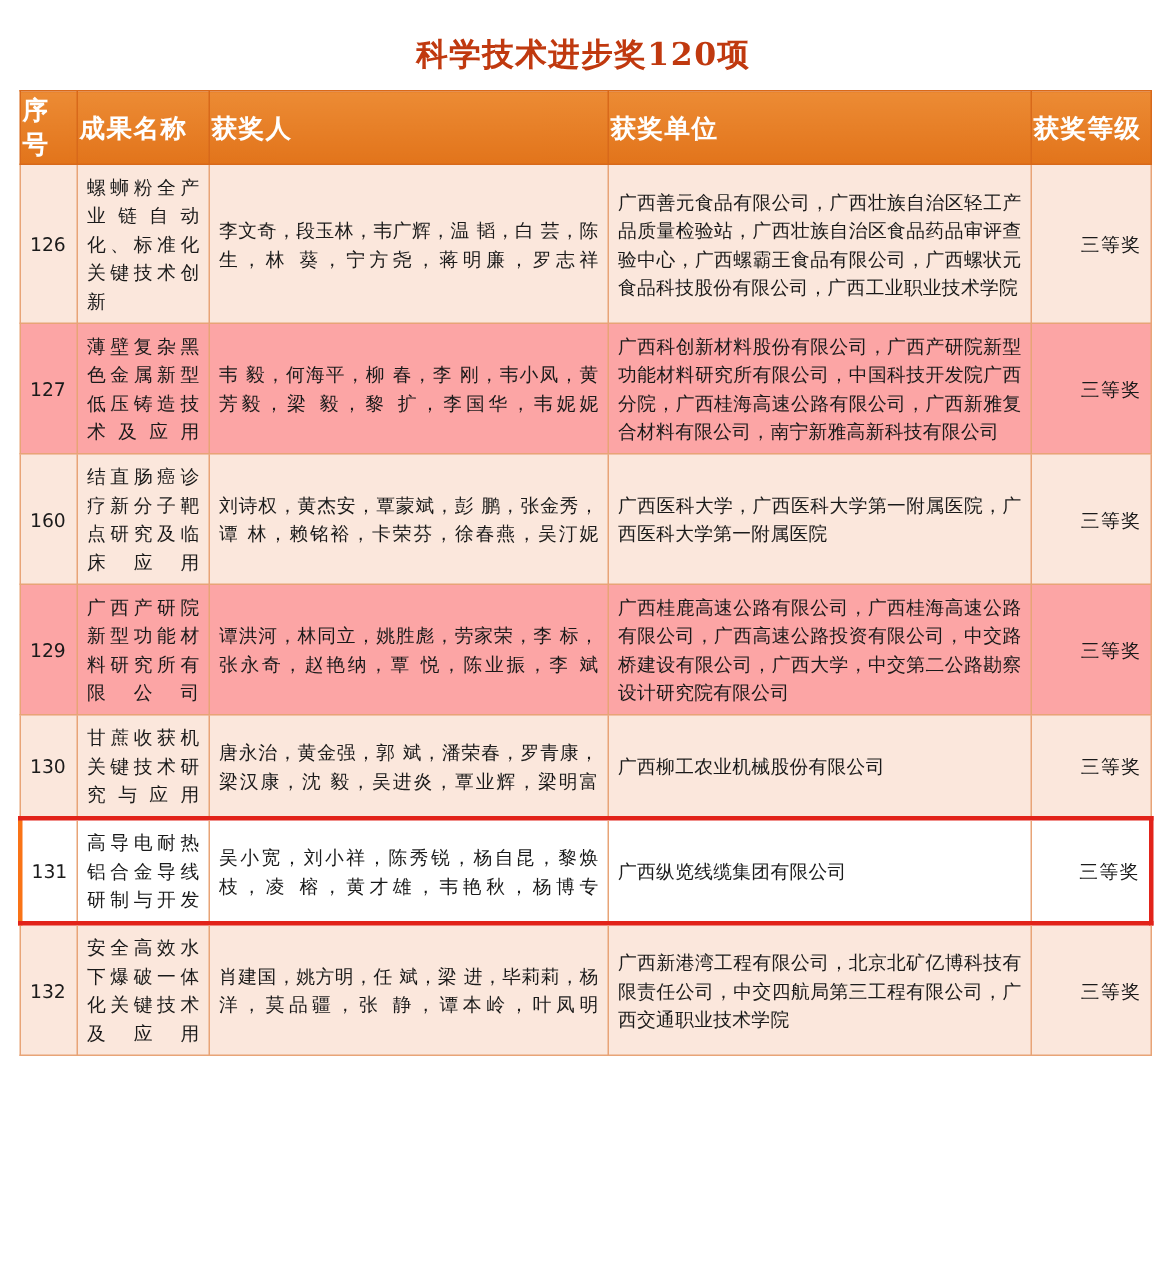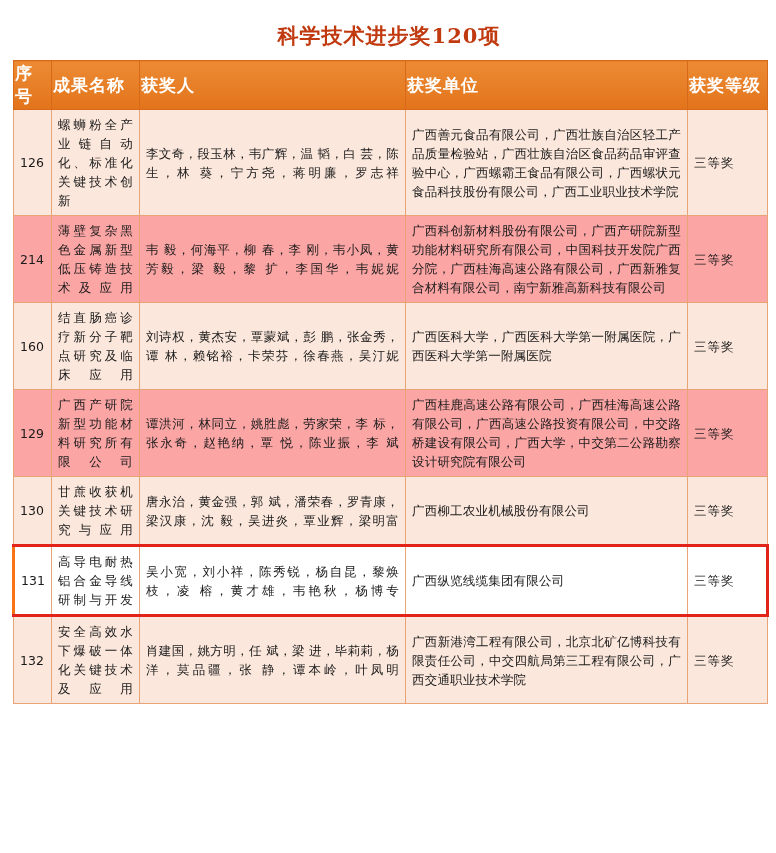--- a/index.html
+++ b/index.html
@@ -80,21 +80,21 @@
     padding: 5px 8px;
     letter-spacing: 0.2px;
   }
   td.unit {
     text-align: justify;
     text-align-last: left;
     padding: 5px 8px;
     letter-spacing: 0.2px;
   }
   td.level {
-    text-align: left;
+    text-align: right;
     letter-spacing: 1px;
   }
   
   tr.highlight td {
     border-top: 3px solid #e2231a;
     border-bottom: 3px solid #e2231a;
     background: #ffffff;
   }
   tr.highlight td:first-child { border-left: 3px solid #f97316; }
   tr.highlight td:last-child { border-right: 3px solid #e2231a; }
@@ -124,21 +124,21 @@
     </thead>
     <tbody>
         <tr class="shade">
           <td class="no">126</td>
           <td class="name">螺蛳粉全产业链自动化、标准化关键技术创新</td>
           <td class="people">李文奇，段玉林，韦广辉，温 韬，白 芸，陈 生，林 葵，宁方尧，蒋明廉，罗志祥</td>
           <td class="unit">广西善元食品有限公司，广西壮族自治区轻工产品质量检验站，广西壮族自治区食品药品审评查验中心，广西螺霸王食品有限公司，广西螺状元食品科技股份有限公司，广西工业职业技术学院</td>
           <td class="level">三等奖</td>
         </tr>
         <tr class="plain">
-          <td class="no">214</td>
+          <td class="no">127</td>
           <td class="name">薄壁复杂黑色金属新型低压铸造技术及应用</td>
           <td class="people">韦 毅，何海平，柳 春，李 刚，韦小凤，黄芳毅，梁 毅，黎 扩，李国华，韦妮妮</td>
           <td class="unit">广西科创新材料股份有限公司，广西产研院新型功能材料研究所有限公司，中国科技开发院广西分院，广西桂海高速公路有限公司，广西新雅复合材料有限公司，南宁新雅高新科技有限公司</td>
           <td class="level">三等奖</td>
         </tr>
         <tr class="shade">
           <td class="no">160</td>
           <td class="name">结直肠癌诊疗新分子靶点研究及临床应用</td>
           <td class="people">刘诗权，黄杰安，覃蒙斌，彭 鹏，张金秀，谭 林，赖铭裕，卡荣芬，徐春燕，吴汀妮</td>
           <td class="unit">广西医科大学，广西医科大学第一附属医院，广西医科大学第一附属医院</td>

